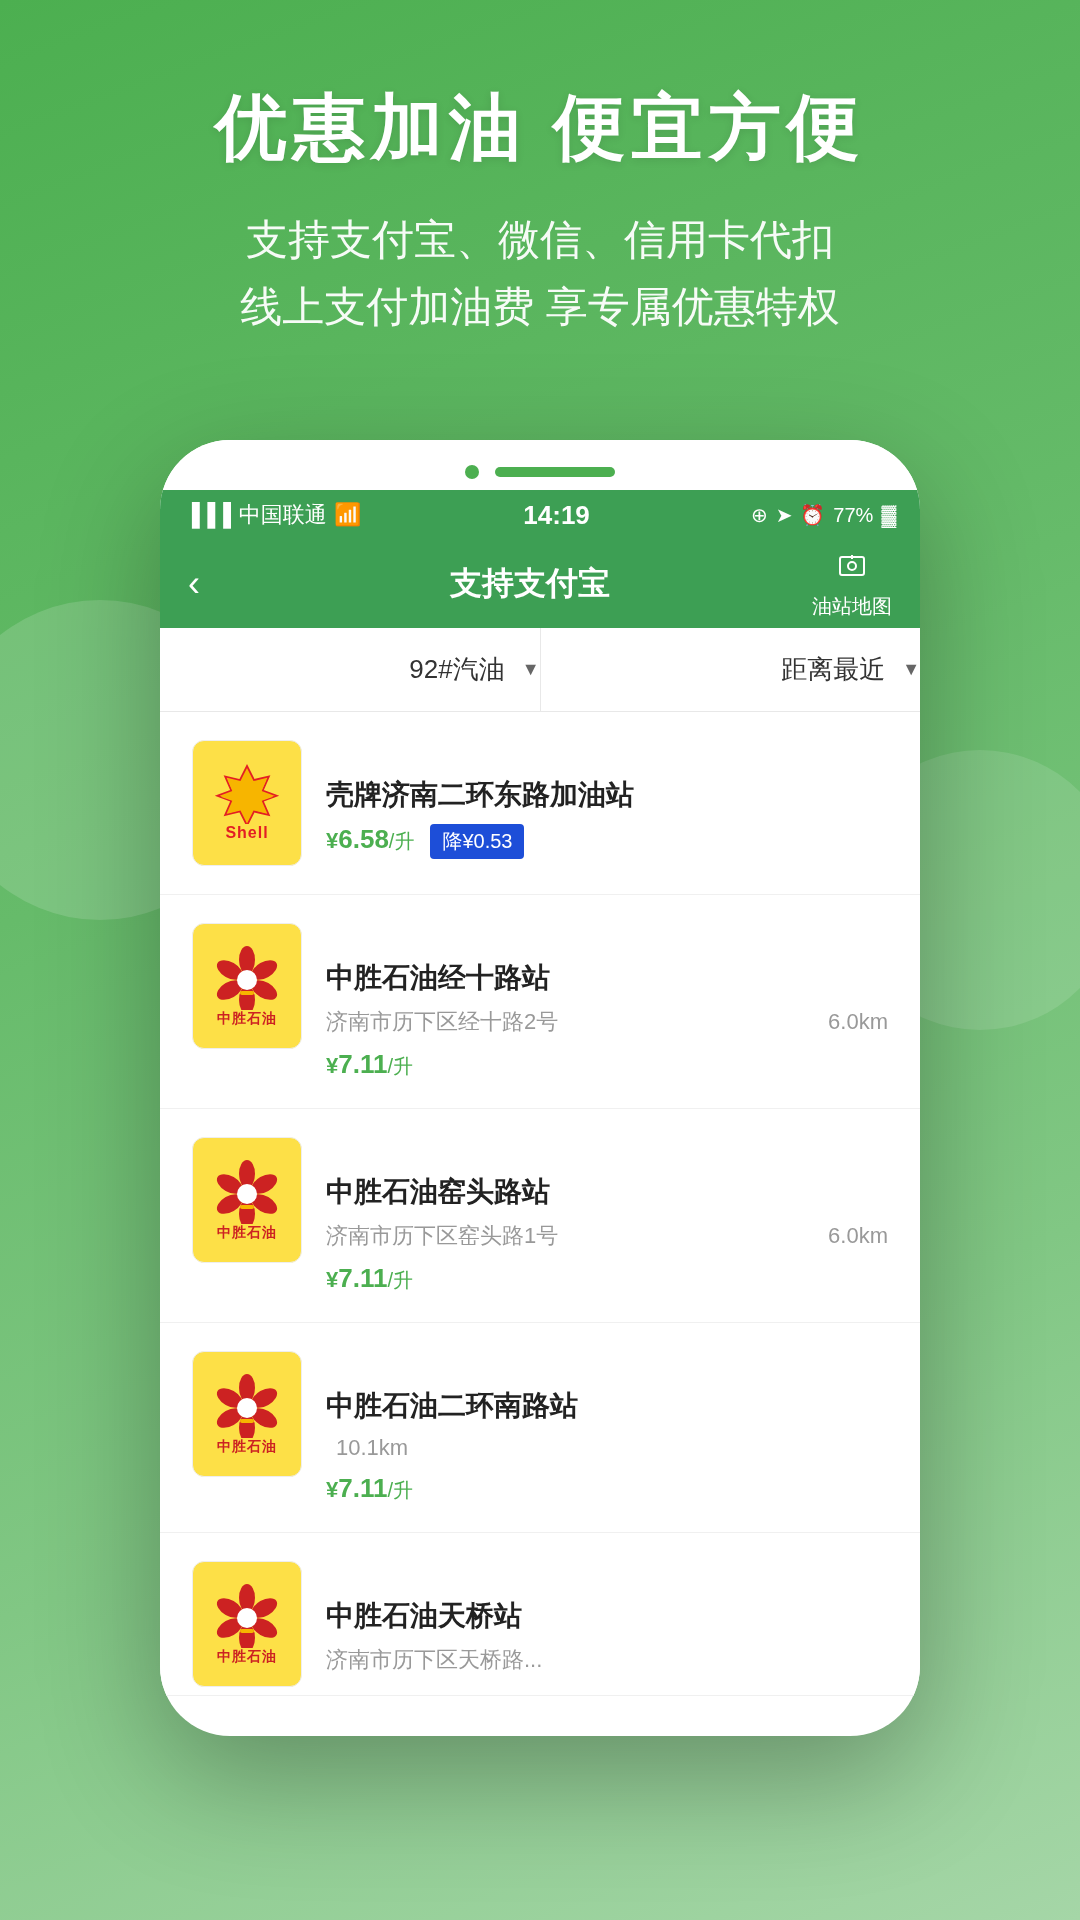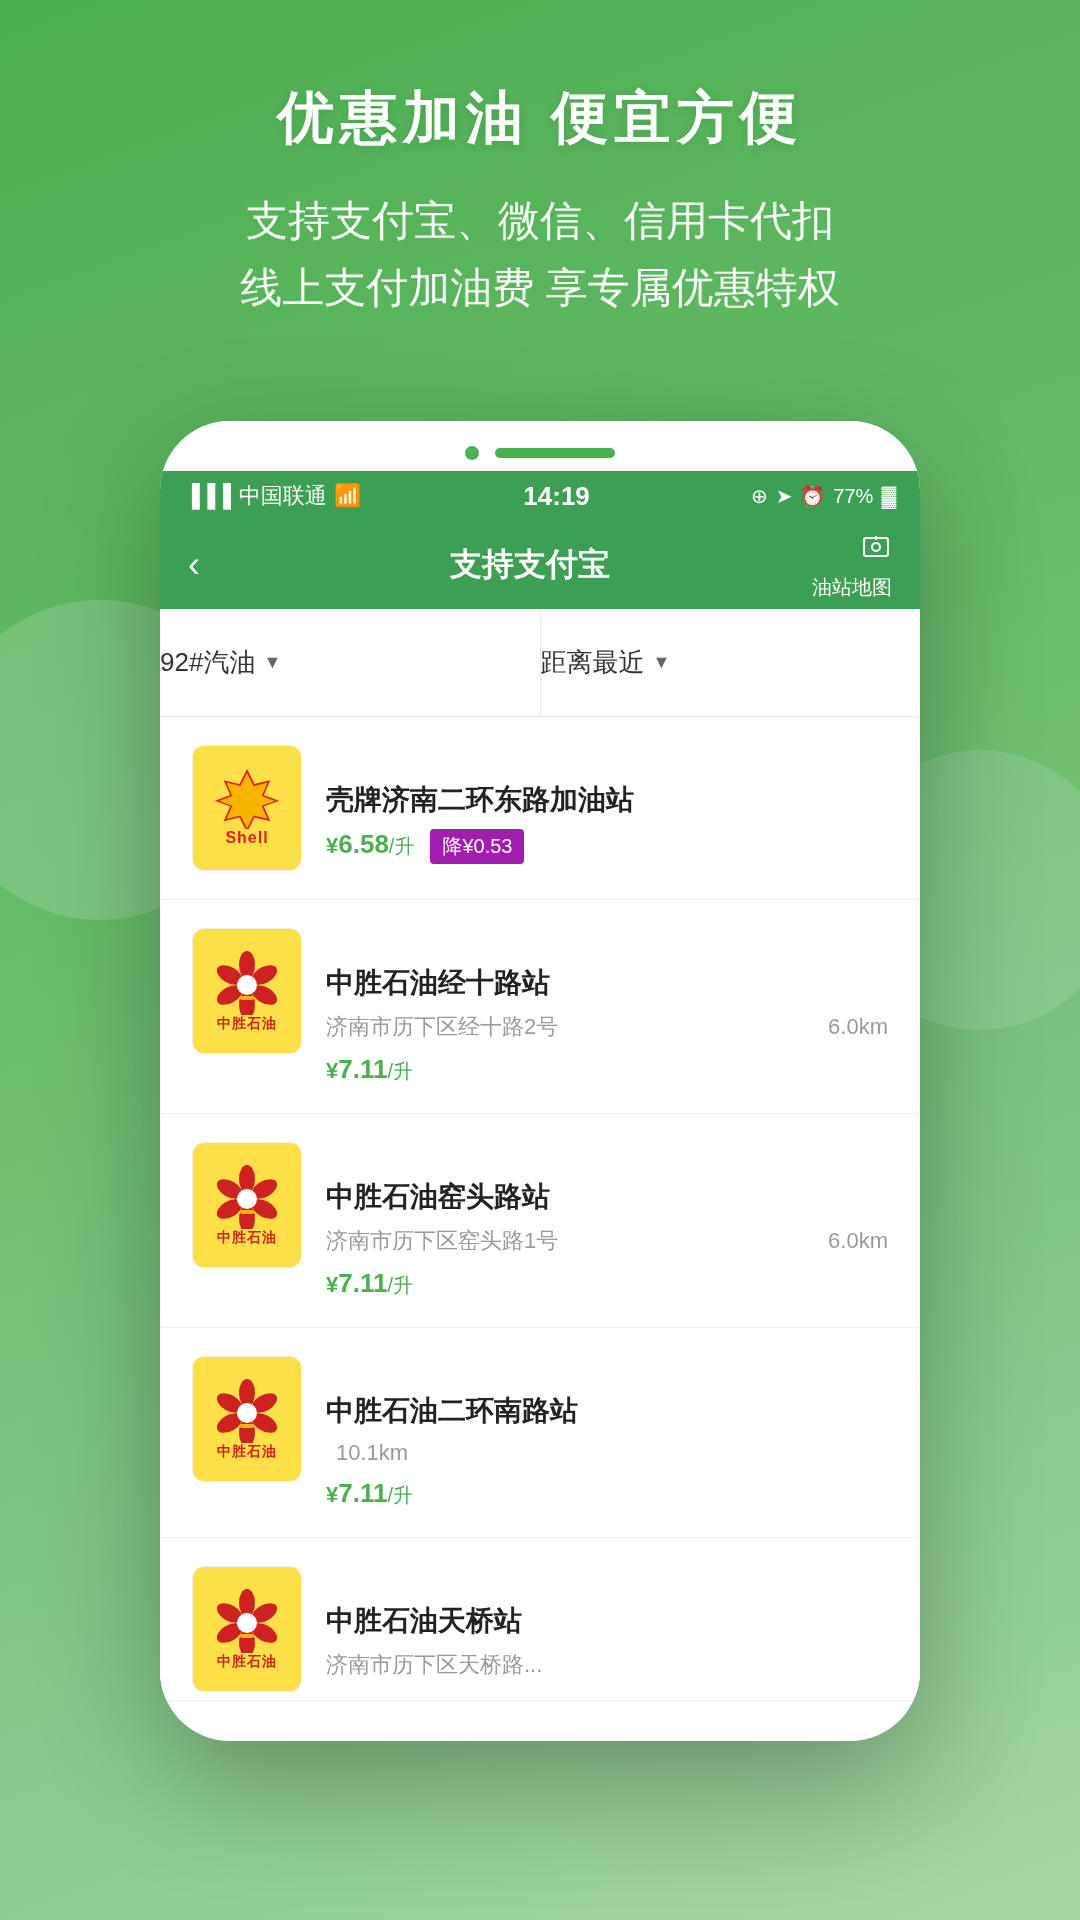--- a/index.html
+++ b/index.html
@@ -33,21 +33,21 @@
       top: 750px;
     }
 
     
     .hero-section {
       padding: 80px 60px 40px;
       text-align: center;
       color: white;
     }
     .hero-title {
-      font-size: 57px;
+      font-size: 72px;
       font-weight: 900;
       letter-spacing: 6px;
       margin-bottom: 30px;
       text-shadow: 0 2px 8px rgba(0,0,0,0.1);
     }
     .hero-subtitle {
       font-size: 42px;
       font-weight: 400;
       line-height: 1.6;
       opacity: 0.95;
@@ -122,43 +122,43 @@
       font-weight: 300;
       width: 60px;
     }
     .nav-title {
       font-size: 32px;
       font-weight: 600;
     }
     .nav-map {
       display: flex;
       flex-direction: column;
-      align-items: flex-end;
+      align-items: center;
       font-size: 20px;
       gap: 4px;
     }
     .nav-map-icon {
       font-size: 32px;
     }
 
     
     .filter-bar {
       display: flex;
       border-bottom: 1px solid #e8e8e8;
       background: white;
     }
     .filter-item {
       flex: 1;
       display: flex;
       align-items: center;
-      justify-content: flex-start;
-      padding: 36px 0;
+      justify-content: flex-end;
+      padding: 24px 0;
       font-size: 26px;
       color: #333;
-      gap: 8px;
+      gap: 17px;
       border-right: 1px solid #e8e8e8;
     }
     .filter-item:last-child { border-right: none; }
     .filter-arrow { font-size: 18px; color: #666; }
 
     
     .station-list {
       background: white;
     }
     .station-item {
@@ -214,21 +214,21 @@
       gap: 16px;
     }
     .station-price {
       font-size: 26px;
       color: #4caf50;
       font-weight: 700;
     }
     .station-price .yuan { font-size: 22px; }
     .station-price .unit { font-size: 20px; font-weight: 400; color: #4caf50; }
     .discount-badge {
-      background: #a21caf;
+      background: #1d4ed8;
       color: white;
       font-size: 20px;
       padding: 4px 12px;
       border-radius: 4px;
     }
 
     
     .shell-svg { width: 70px; height: 60px; }
     .shell-text { font-size: 16px; font-weight: 900; color: #e31e24; letter-spacing: 1px; }
     .zs-text { font-size: 14px; color: #cc2222; font-weight: 700; letter-spacing: 1px; }

